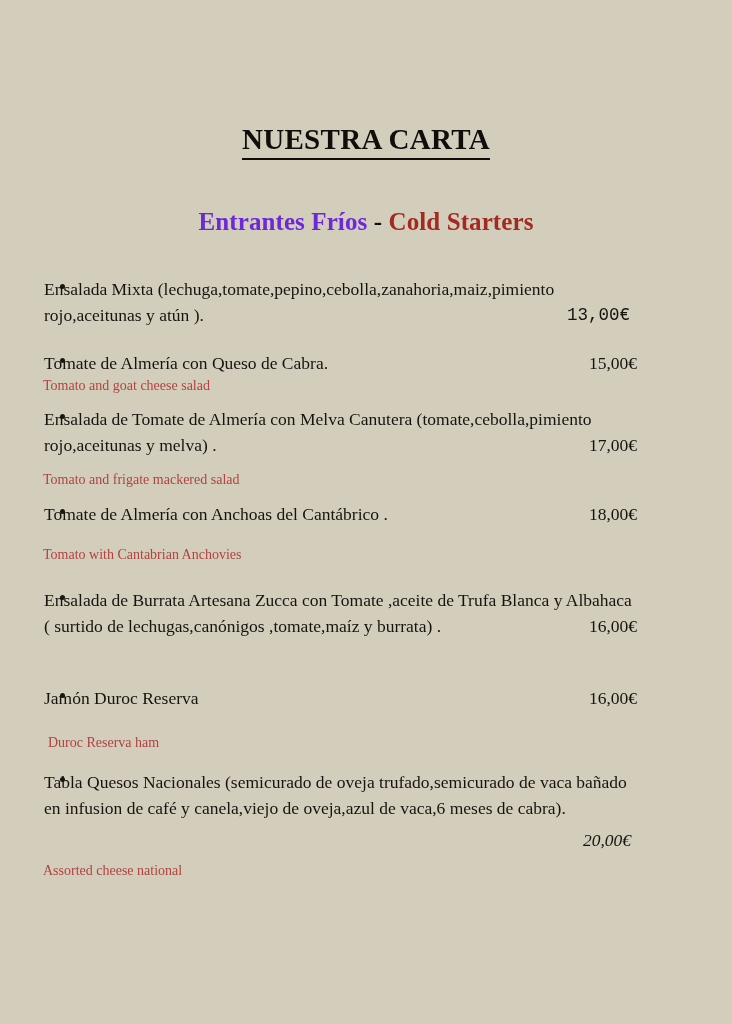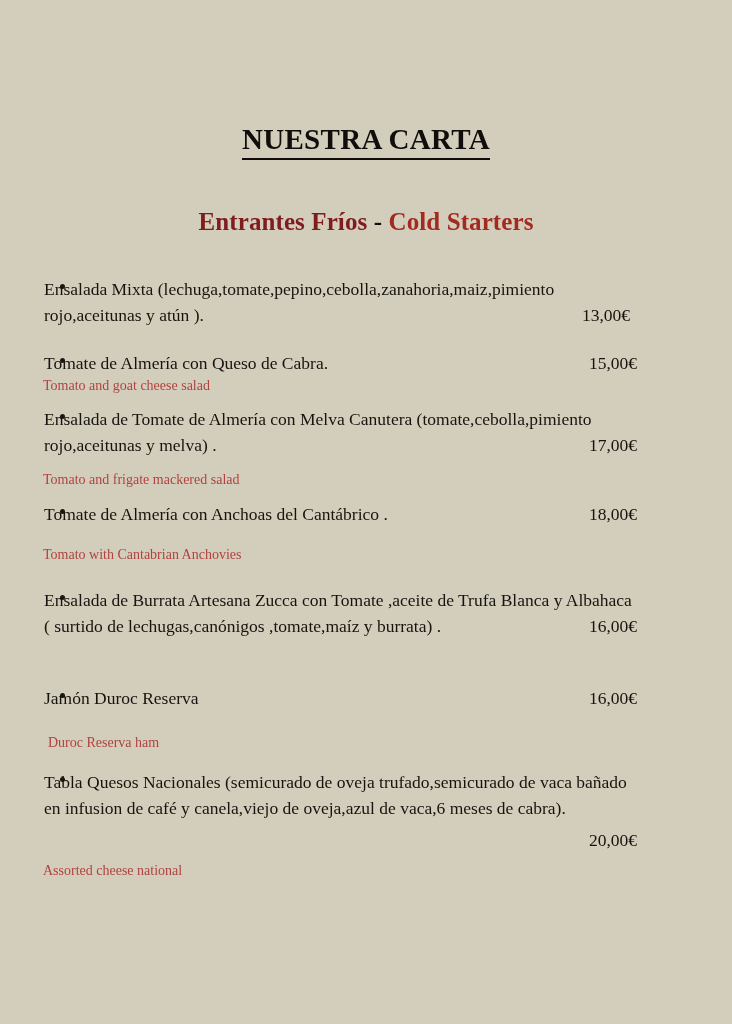--- a/index.html
+++ b/index.html
@@ -39,21 +39,21 @@
     padding-bottom: 1px;
     line-height: 1.15;
   }
   .section-heading {
     margin-top: 29px;
     font-size: 25px;
     font-weight: bold;
     line-height: 1.1;
     letter-spacing: 0.1px;
   }
-  .section-heading .es { color: #7f1d1d; }
+  .section-heading .es { color: #6d28d9; }
   .section-heading .sep { color: #120f0b; }
   .section-heading .en { color: #a32a21; }
 
   
   .menu-list {
     margin: 0;
     padding: 0;
     list-style: none;
     position: relative;
   }
@@ -90,21 +90,21 @@
     right: 0;
   }
   .translation {
     color: #b1423f;
     font-size: 14px;
     line-height: 1.3;
   }
 
   
   #item-0 { margin-top: 40px; }
-  #item-0 .price { right: 10px; bottom: 0; }
+  #item-0 .price { right: 10px; bottom: 0; font-family: Liberation Mono, monospace; }
   #item-0 .translation { margin-top: 21px; margin-left: 5px; }
 
   #item-1 { margin-top: 21px; }
   #item-1 .price { right: 3px; top: 0; }
   #item-1 .translation { margin-top: 1px; margin-left: -1px; }
 
   #item-2 { margin-top: 10px; }
   #item-2 .price { right: 3px; bottom: 0; }
   #item-2 .translation { margin-top: 12px; margin-left: -1px; }
 
@@ -113,21 +113,21 @@
   #item-3 .translation { margin-top: 18px; margin-left: -1px; }
 
   #item-4 { margin-top: 23px; }
   #item-4 .price { right: 3px; bottom: 0; }
 
   #item-5 { margin-top: 45px; }
   #item-5 .price { right: 3px; top: 0; }
   #item-5 .translation { margin-top: 22px; margin-left: 4px; }
 
   #item-6 { margin-top: 17px; }
-  #item-6 .price { right: 3px; bottom: -32px; }
+  #item-6 .price { right: 9px; bottom: -32px; font-style: italic; }
   #item-6 .translation { margin-top: 40px; margin-left: -1px; }
 </style>
 </head>
 <body>
 
 <div class="page">
 
   <header class="header">
     <h1 class="menu-title">NUESTRA CARTA</h1>
 

